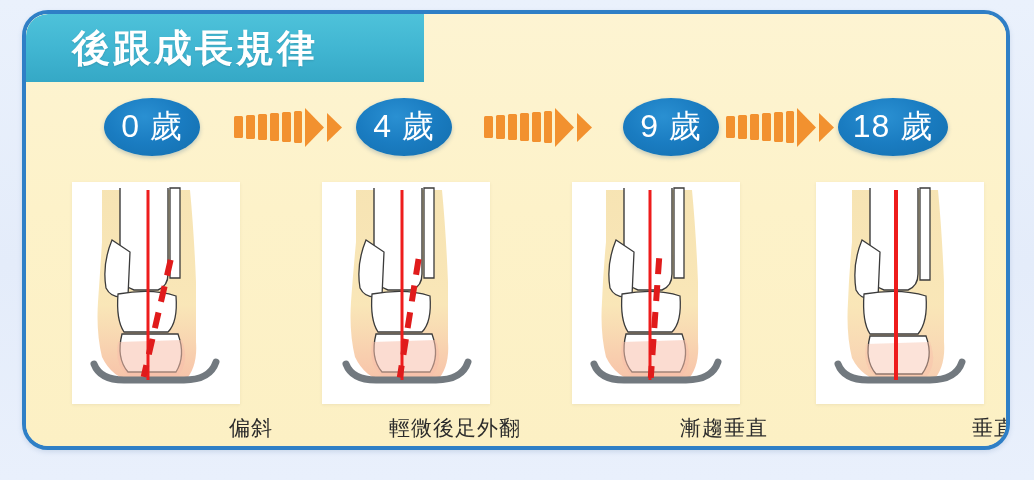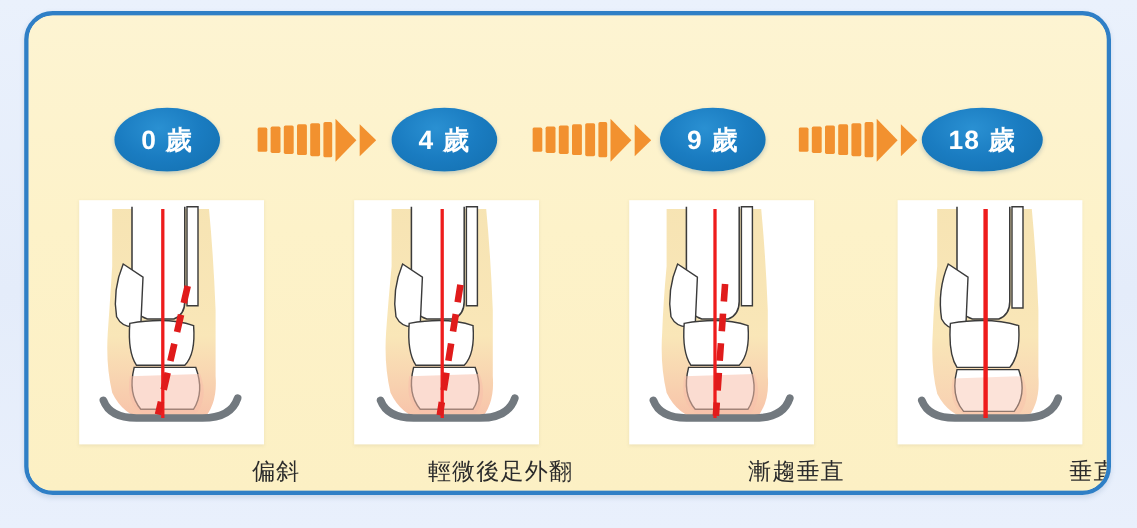--- a/index.html
+++ b/index.html
@@ -75,22 +75,22 @@
     position: absolute;
     top: 0;
     width: 96px;
     height: 58px;
     border-radius: 50%;
     background: radial-gradient(ellipse at 42% 32%, #2a90d2 0%, #1a7cc1 48%, #136ead 100%);
     color: #fff;
     display: flex;
     align-items: center;
     justify-content: center;
-    font-size: 24px;
-    font-weight: 700;
+    font-size: 32px;
+    font-weight: 400;
     letter-spacing: 2px;
     box-shadow: 0 2px 4px rgba(20,80,140,.25);
   }
   .badge .yr { letter-spacing: 1px; }
 
   .arrow {
     position: absolute;
     top: 10px;
     width: 108px;
     height: 40px;
@@ -121,20 +121,23 @@
   }
 </style>
 </head>
 <body>
 
 <div id="stage">
 
   <div id="frame">
     <div id="frameInner"></div>
 
+    <div id="titlebar">
+      <div class="title-text">後跟成長規律</div>
+    </div>
 
     <div id="timeline">
 
       <div class="badge" style="left:78px;">
         <span class="yr">0 歲</span>
       </div>
 
       <div class="arrow" style="left:208px;">
         <svg width="108" height="40" viewBox="0 0 108 40">
           <g fill="#f2912f">
@@ -162,21 +165,21 @@
             <rect x="24" y="6" width="9" height="26" rx="1.5"></rect>
             <rect x="36" y="5" width="9" height="28" rx="1.5"></rect>
             <rect x="48" y="4" width="9" height="30" rx="1.5"></rect>
             <rect x="60" y="3" width="8" height="32" rx="1.5"></rect>
             <polygon points="71,0 90,19.5 71,39"></polygon>
             <polygon points="93,5 108,19.5 93,34"></polygon>
           </g>
         </svg>
       </div>
 
-      <div class="badge" style="left:574px;align-items:center;">
+      <div class="badge" style="left:597px;align-items:center;">
         <span class="yr">9 歲</span>
       </div>
 
       <div class="arrow" style="left:700px;">
         <svg width="108" height="40" viewBox="0 0 108 40">
           <g fill="#f2912f">
             <rect x="0" y="8" width="9" height="22" rx="1.5"></rect>
             <rect x="12" y="7" width="9" height="24" rx="1.5"></rect>
             <rect x="24" y="6" width="9" height="26" rx="1.5"></rect>
             <rect x="36" y="5" width="9" height="28" rx="1.5"></rect>

